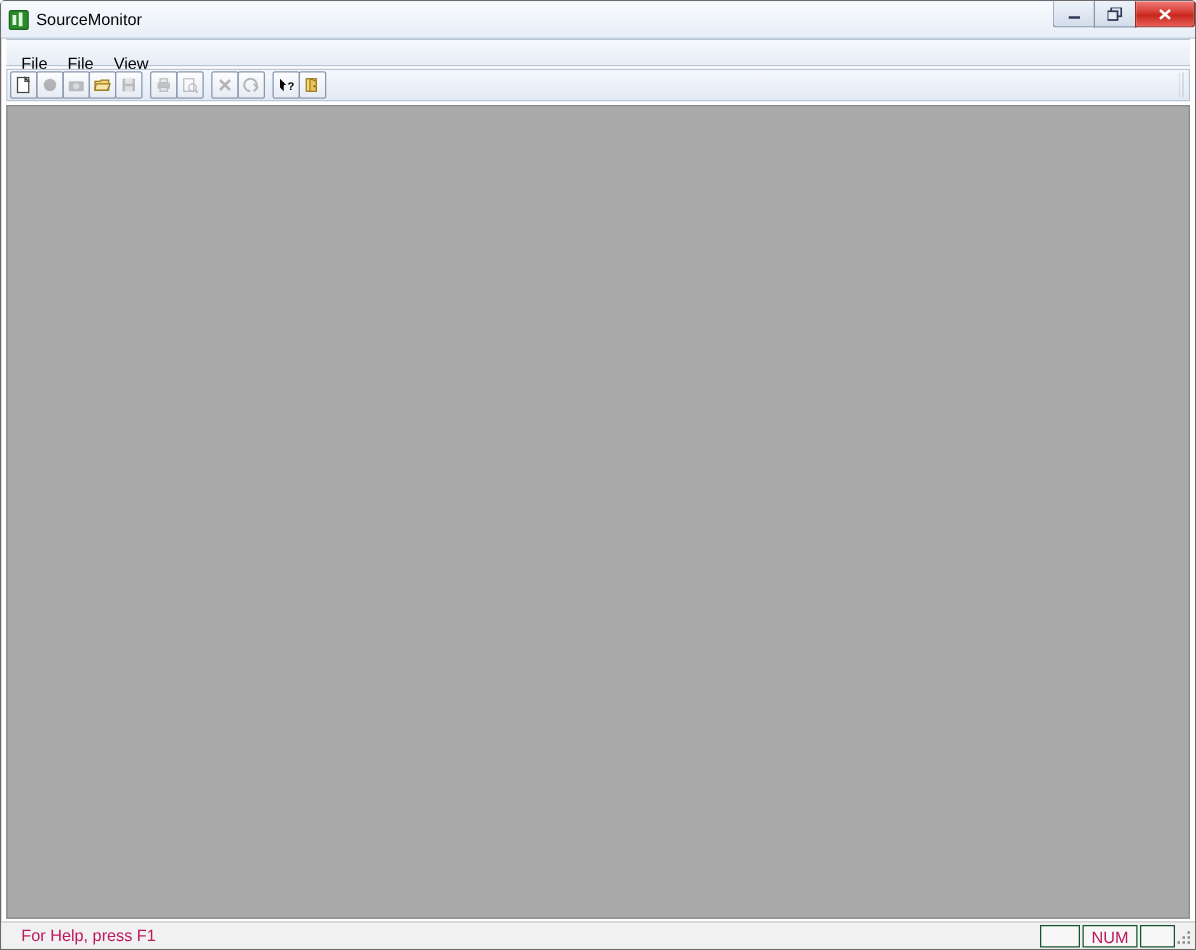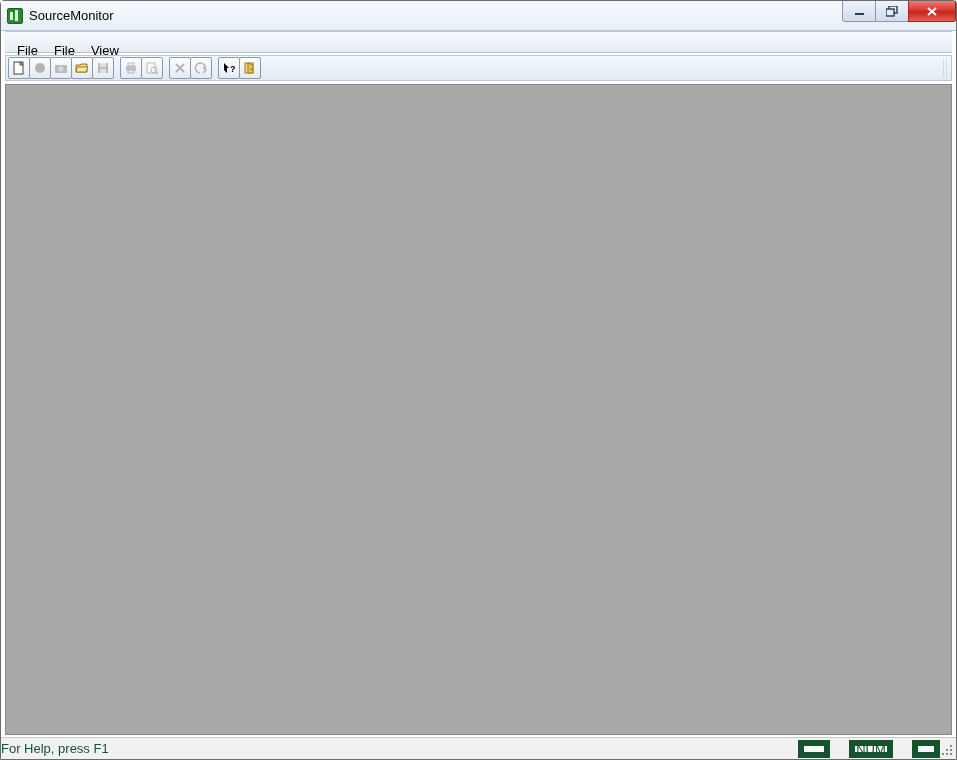--- a/index.html
+++ b/index.html
@@ -99,28 +99,28 @@
     border: 1px solid #888;
   }
 
   
   .statusbar {
     height: 22px;
     margin: 2px 0 0 0;
     background: #f1f1f1;
     border-top: 1px solid #c9c9c9;
     display:flex; align-items:center;
-    font-size: 13px; color:#14532d;
-    padding-left: 0;
+    font-size: 13px; color:#be185d;
+    padding-left: 16px;
     position: relative;
   }
   .statusbar .status-pane {
-    border: 6px solid #14532d; height: 18px;
+    border: 1px solid #14532d; height: 18px;
     display:flex; align-items:center; justify-content:center;
-    margin-left: 19px; background:#f7f7f7;
+    margin-left: 2px; background:#f7f7f7;
   }
   .statusbar .right-panes { position:absolute; right:16px; top:2px; display:flex; }
   .pane-small { width: 32px; }
   .pane-num   { width: 44px; padding: 0 4px; }
   .pane-tiny  { width: 28px; }
   .size-grip {
     position:absolute; right:2px; bottom:2px; width:14px; height:14px;
   }
   .size-grip svg { display:block; }
 </style>

